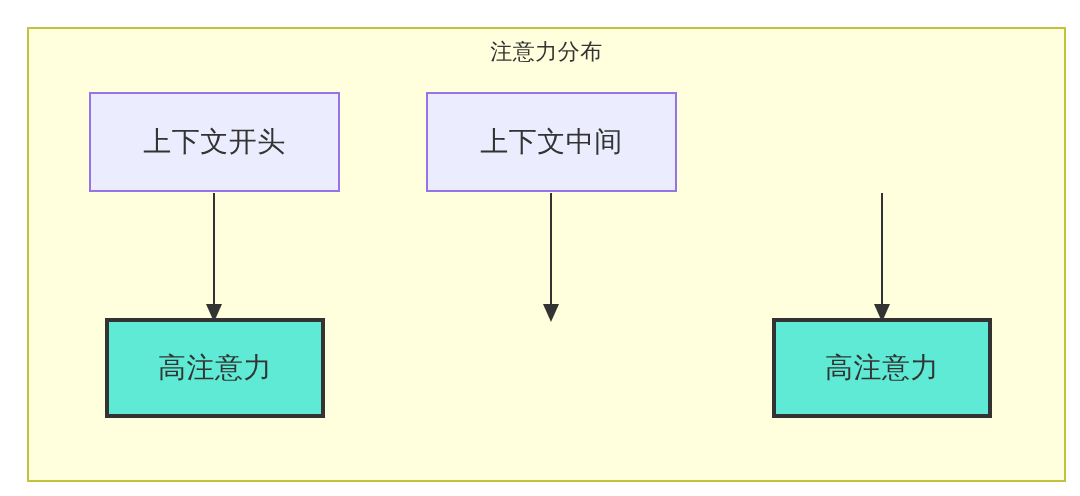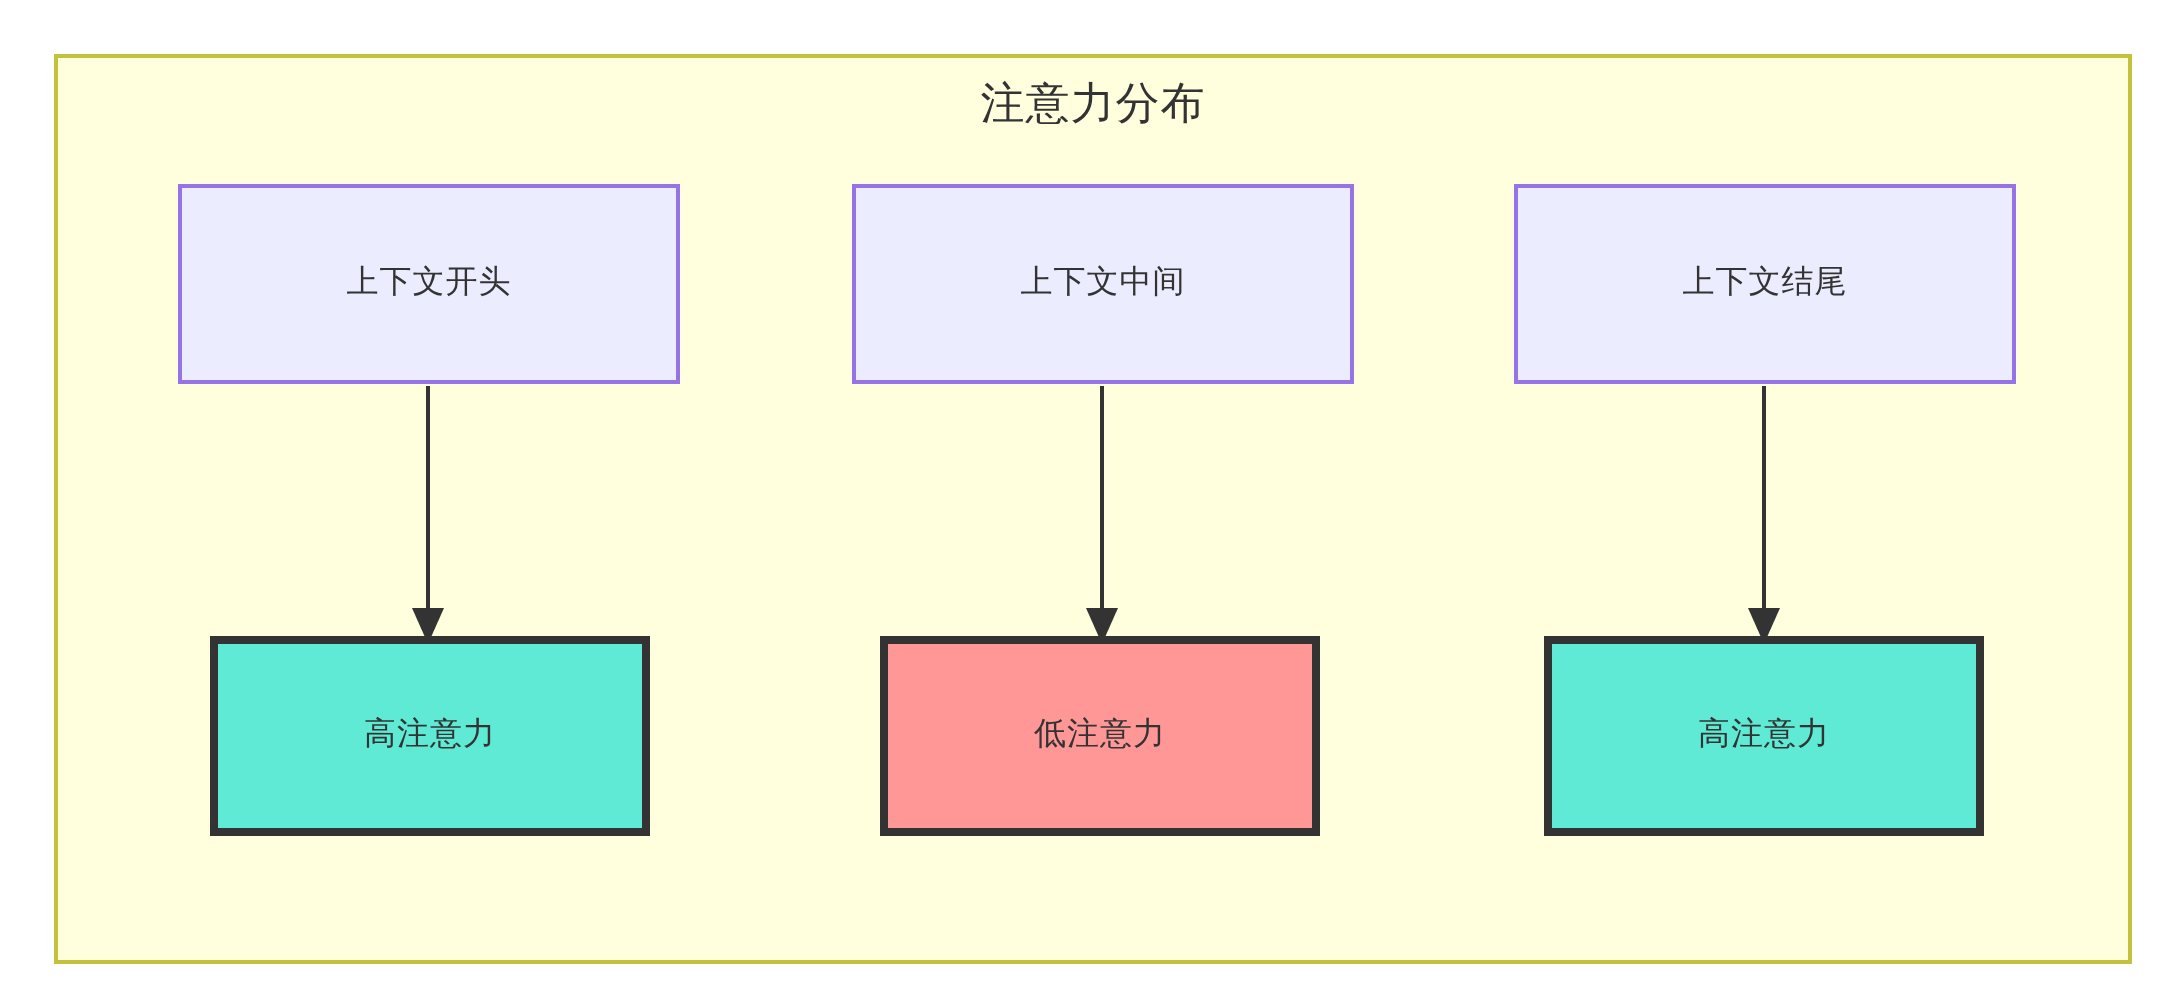--- a/index.html
+++ b/index.html
@@ -48,21 +48,21 @@
     letter-spacing: 0.5px;
   }
 
   
   .node {
     position: absolute;
     box-sizing: border-box;
     display: flex;
     align-items: center;
     justify-content: center;
-    font-size: 16px;
+    font-size: 28px;
     color: #333333;
     line-height: 1;
     letter-spacing: 0.5px;
   }
 
   .node.top {
     width: 251px;
     height: 100px;
     background: #ececff;
     border: 2px solid #9673e6;
@@ -121,27 +121,21 @@
     <line x1="551" y1="193" x2="551" y2="306" stroke="#333333" stroke-width="2" marker-end="url(#arrowhead)"></line>
     <line x1="882" y1="193" x2="882" y2="306" stroke="#333333" stroke-width="2" marker-end="url(#arrowhead)"></line>
   </svg>
 
   <div class="node top" id="top-0">
     <span>上下文开头</span>
   </div>
   <div class="node top" id="top-1">
     <span>上下文中间</span>
   </div>
-  <div class="node top" id="top-2">
-    <span>上下文结尾</span>
-  </div>
 
   <div class="node bottom high" id="bot-0">
     <span>高注意力</span>
-  </div>
-  <div class="node bottom low" id="bot-1">
-    <span>低注意力</span>
   </div>
   <div class="node bottom high" id="bot-2">
     <span>高注意力</span>
   </div>
 
 </div>
 
 </body></html>

